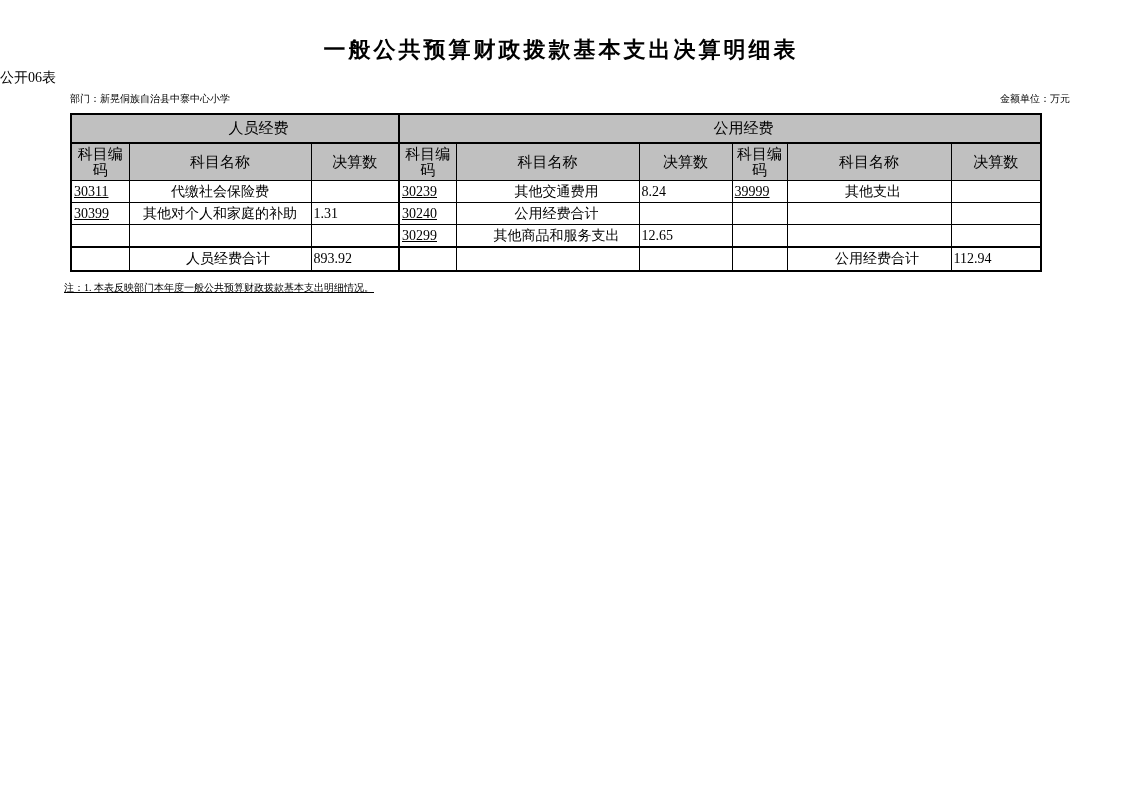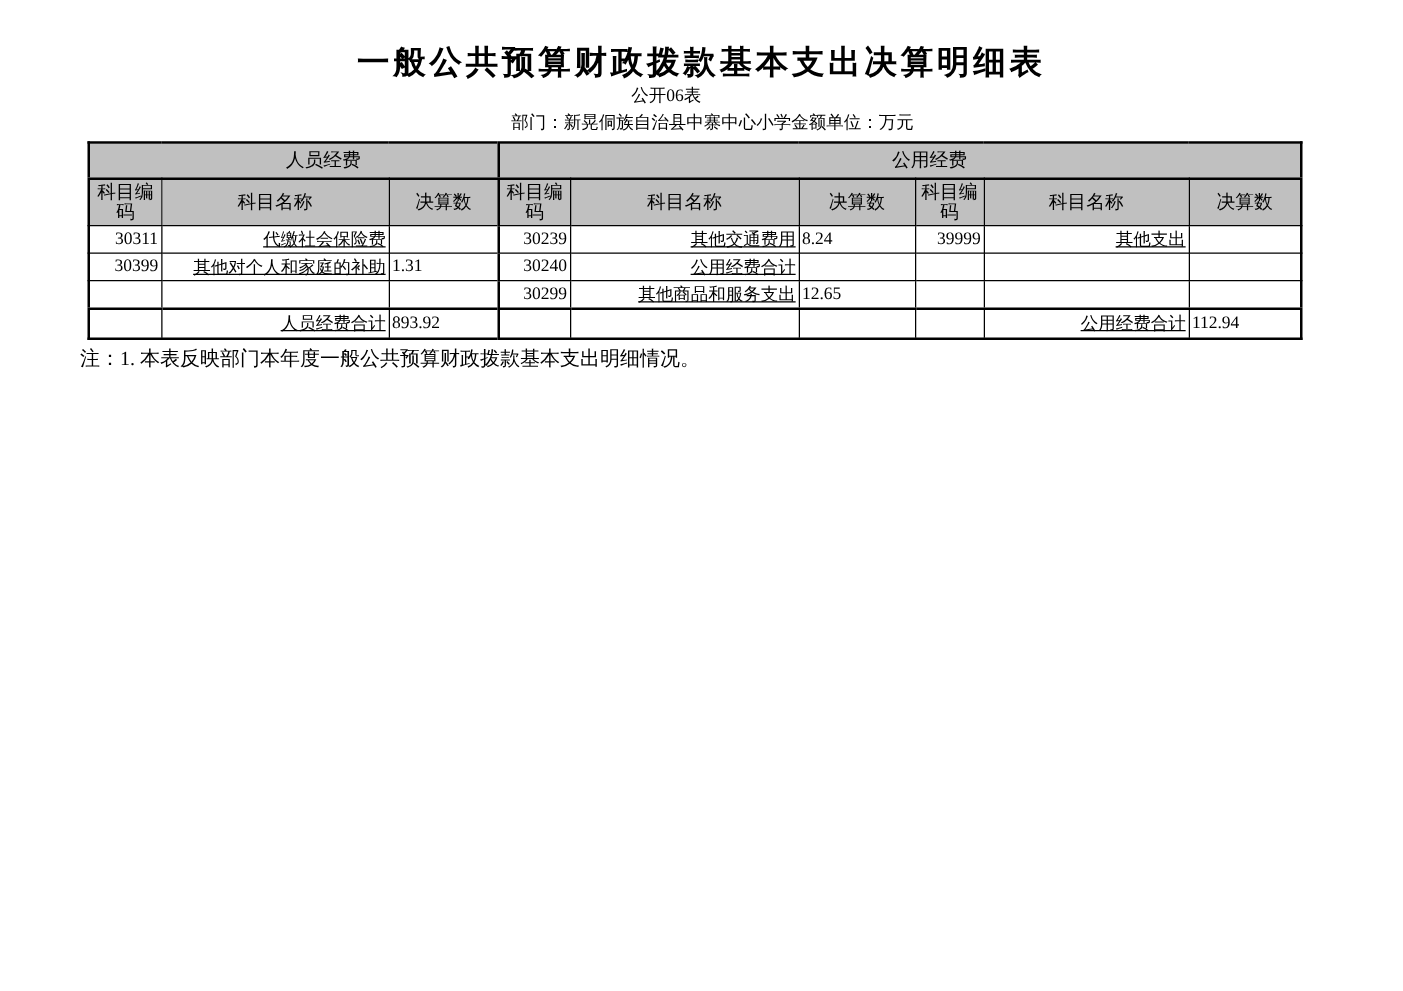--- a/index.html
+++ b/index.html
@@ -12,36 +12,36 @@
     width: 1122px;
     height: 793px;
     background: #ffffff;
     color: #000000;
     font-family: "Liberation Serif", "DejaVu Serif", serif;
     overflow: hidden;
   }
   .doc-title {
     padding-top: 36px;
     text-align: center;
-    font-size: 26px;
+    font-size: 22px;
     font-weight: bold;
     letter-spacing: 3px;
     line-height: 28px;
   }
   .form-code {
     margin: 6px 56px 0 0;
-    text-align: center;
+    text-align: left;
     font-size: 14px;
     line-height: 16px;
   }
   .meta-row {
     display: flex;
-    justify-content: center;
+    justify-content: space-between;
     margin: 4px 52px 0 70px;
-    font-size: 14px;
+    font-size: 10px;
     line-height: 17px;
   }
   table.budget {
     border-collapse: collapse;
     table-layout: fixed;
     width: 970px;
     margin: 6px 0 0 70px;
     border: 2px solid #000;
   }
   table.budget th,
@@ -65,35 +65,36 @@
   tr.colhead-row th {
     height: 36px;
     line-height: 16px;
     white-space: normal;
   }
   table.budget td {
     height: 21px;
     font-size: 14px;
     padding: 0 2px;
   }
-  td.code { text-align: right; }
-  td.name { text-align: right; padding-left: 3px; text-decoration: underline; }
+  td.code { text-align: left; text-decoration: underline; }
+  td.name { text-align: center; padding-left: 3px; }
   td.name.g2 { padding-left: 20px; }
   td.name.g3 { padding-left: 10px; }
   td.num  { text-align: left; padding-right: 2px; }
   .thickleft { border-left: 2px solid #000 !important; }
   tr.total-row td {
     border-top: 2px solid #000;
     height: 22px;
   }
   tr.total-row td.name { padding-left: 18px; }
   .notes {
     margin: 8px 0 0 64px;
-    font-size: 16px;
+    font-size: 10px;
     line-height: 16px;
+    text-decoration: underline;
   }
   .notes .note-line2 {
     margin-left: 29px;
     margin-top: 5px;
   }
 </style>
 </head>
 <body>
 
 <div class="page">

